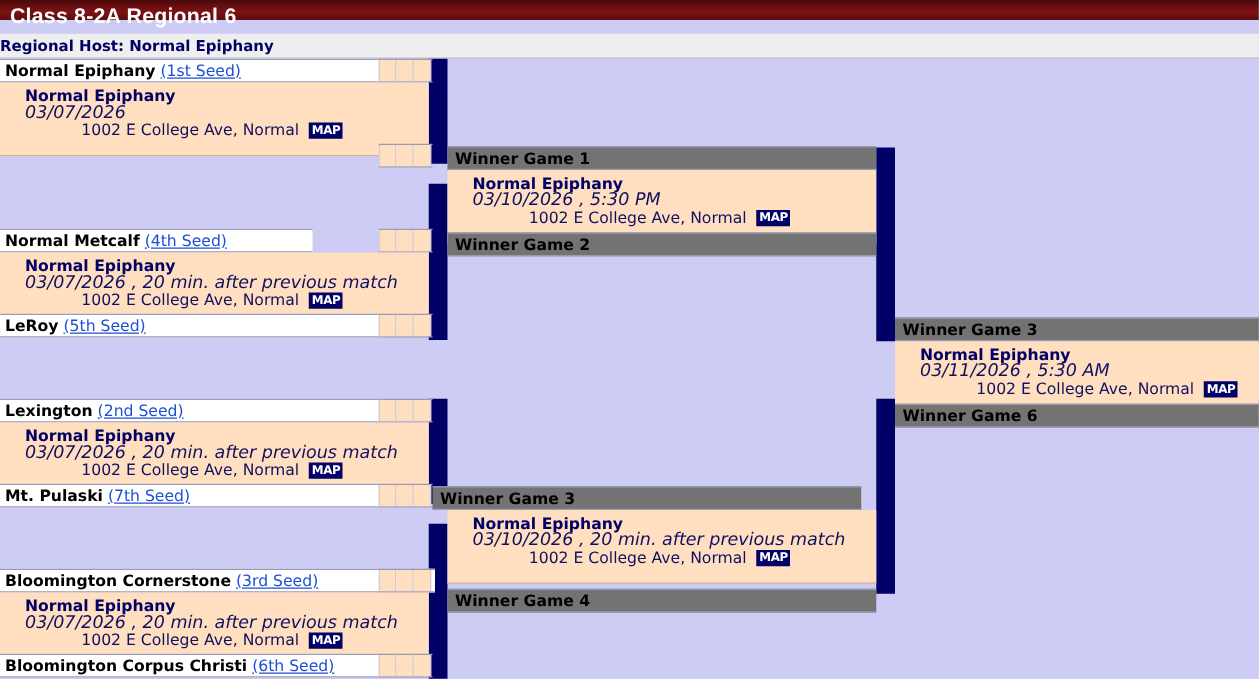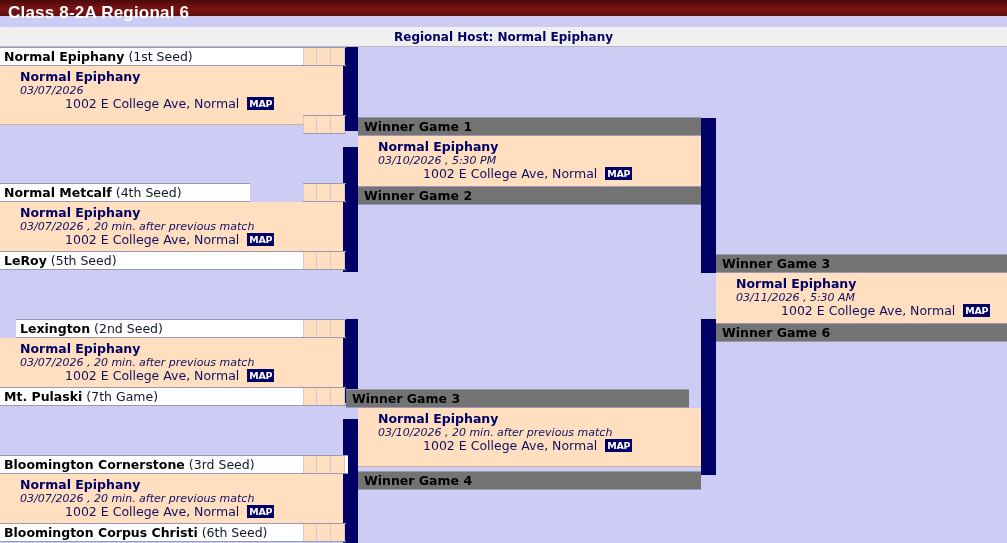--- a/index.html
+++ b/index.html
@@ -20,57 +20,57 @@
     position:absolute;left:8px;top:3px;
     color:#fff;font-weight:bold;font-size:17px;
     font-family:"Liberation Sans",sans-serif;
     letter-spacing:.2px;
   }
   
   .hostbar{
     position:absolute;left:0;top:27px;width:1007px;height:20px;
     background:#efefef;border-bottom:1px solid #b8b8c8;
     box-sizing:border-box;
-    text-align:center;
+    text-align:left;
   }
   .hostbar .hosttxt{
     display:inline-block;margin-top:3px;
     color:#000066;font-weight:bold;font-size:12px;
   }
   
   .canvas{position:absolute;left:0;top:47px;width:1007px;height:496px;background:#ccccf5;}
   .abs{position:absolute;box-sizing:border-box;}
 
   
   .teamrow{
     background:#ffffff;border-top:1px solid #9a9ab5;border-bottom:1px solid #9a9ab5;
     height:19px;line-height:17px;padding-left:4px;white-space:nowrap;overflow:hidden;
   }
   .teamrow .tname{font-weight:bold;color:#000;}
-  .teamrow .tseed{color:#0f172a;font-weight:normal;}
+  .teamrow .tseed{color:#1d4ed8;font-weight:normal;text-decoration:underline;}
 
   
   .cellstrip{height:19px;border-top:1px solid #9a9ab5;border-bottom:1px solid #9a9ab5;}
   .cellstrip .sc{
     float:left;width:14px;height:17px;background:#ffdfc0;
     border-right:1px solid #ccccdd;box-sizing:border-box;
   }
   .cellstrip .sc.first{border-left:1px solid #ccccdd;}
 
   
   .navy{background:#000066;}
 
   
   .gamebox{
     background:#ffdfc0;border-bottom:1px solid #c9b3a0;
     padding:4px 0 4px 20px;line-height:13.5px;box-sizing:border-box;
     white-space:nowrap;overflow:hidden;
   }
   .gamebox .gsite{font-weight:bold;color:#000066;font-size:12.5px;display:block;}
-  .gamebox .gdate{font-style:italic;color:#101060;font-size:11px;display:block;}
+  .gamebox .gdate{font-style:italic;color:#101060;font-size:14px;display:block;}
   .gamebox .gaddr{color:#101060;font-size:12.5px;display:block;margin-left:45px;}
   .mapbadge{
     display:inline-block;background:#000066;color:#ffffff;
     font-weight:bold;font-size:9.5px;line-height:11px;
     padding:1px 2px;margin-left:8px;vertical-align:1px;
     letter-spacing:-.3px;
     font-family:"DejaVu Sans",sans-serif;
   }
   
   .winrow{
@@ -141,39 +141,39 @@
   <div class="abs teamrow" style="left:0px;top:204px;width:303px;">
     <span class="tname">LeRoy</span>
     <span class="tseed">(5th Seed)</span>
   </div>
   <div class="abs cellstrip" style="left:303px;top:204px;width:43px;">
     <div class="sc first"></div>
     <div class="sc"></div>
     <div class="sc"></div>
   </div>
 
-  <div class="abs teamrow" style="left:16px;top:272px;width:303px;">
+  <div class="abs teamrow" style="left:0px;top:272px;width:303px;">
     <span class="tname">Lexington</span>
     <span class="tseed">(2nd Seed)</span>
   </div>
   <div class="abs cellstrip" style="left:303px;top:272px;width:43px;">
     <div class="sc first"></div>
     <div class="sc"></div>
     <div class="sc"></div>
   </div>
 
   <div class="abs gamebox" style="left:0px;top:291px;width:343px;height:59px;">
     <span class="gsite">Normal Epiphany</span>
     <span class="gdate">03/07/2026 , 20 min. after previous match</span>
     <span class="gaddr"><span>1002 E College Ave, Normal</span><span class="mapbadge">MAP</span></span>
   </div>
 
   <div class="abs teamrow" style="left:0px;top:340px;width:303px;">
     <span class="tname">Mt. Pulaski</span>
-    <span class="tseed">(7th Game)</span>
+    <span class="tseed">(7th Seed)</span>
   </div>
   <div class="abs cellstrip" style="left:303px;top:340px;width:43px;">
     <div class="sc first"></div>
     <div class="sc"></div>
     <div class="sc"></div>
   </div>
 
   <div class="abs teamrow" style="left:0px;top:408px;width:348px;">
     <span class="tname">Bloomington Cornerstone</span>
     <span class="tseed">(3rd Seed)</span>

